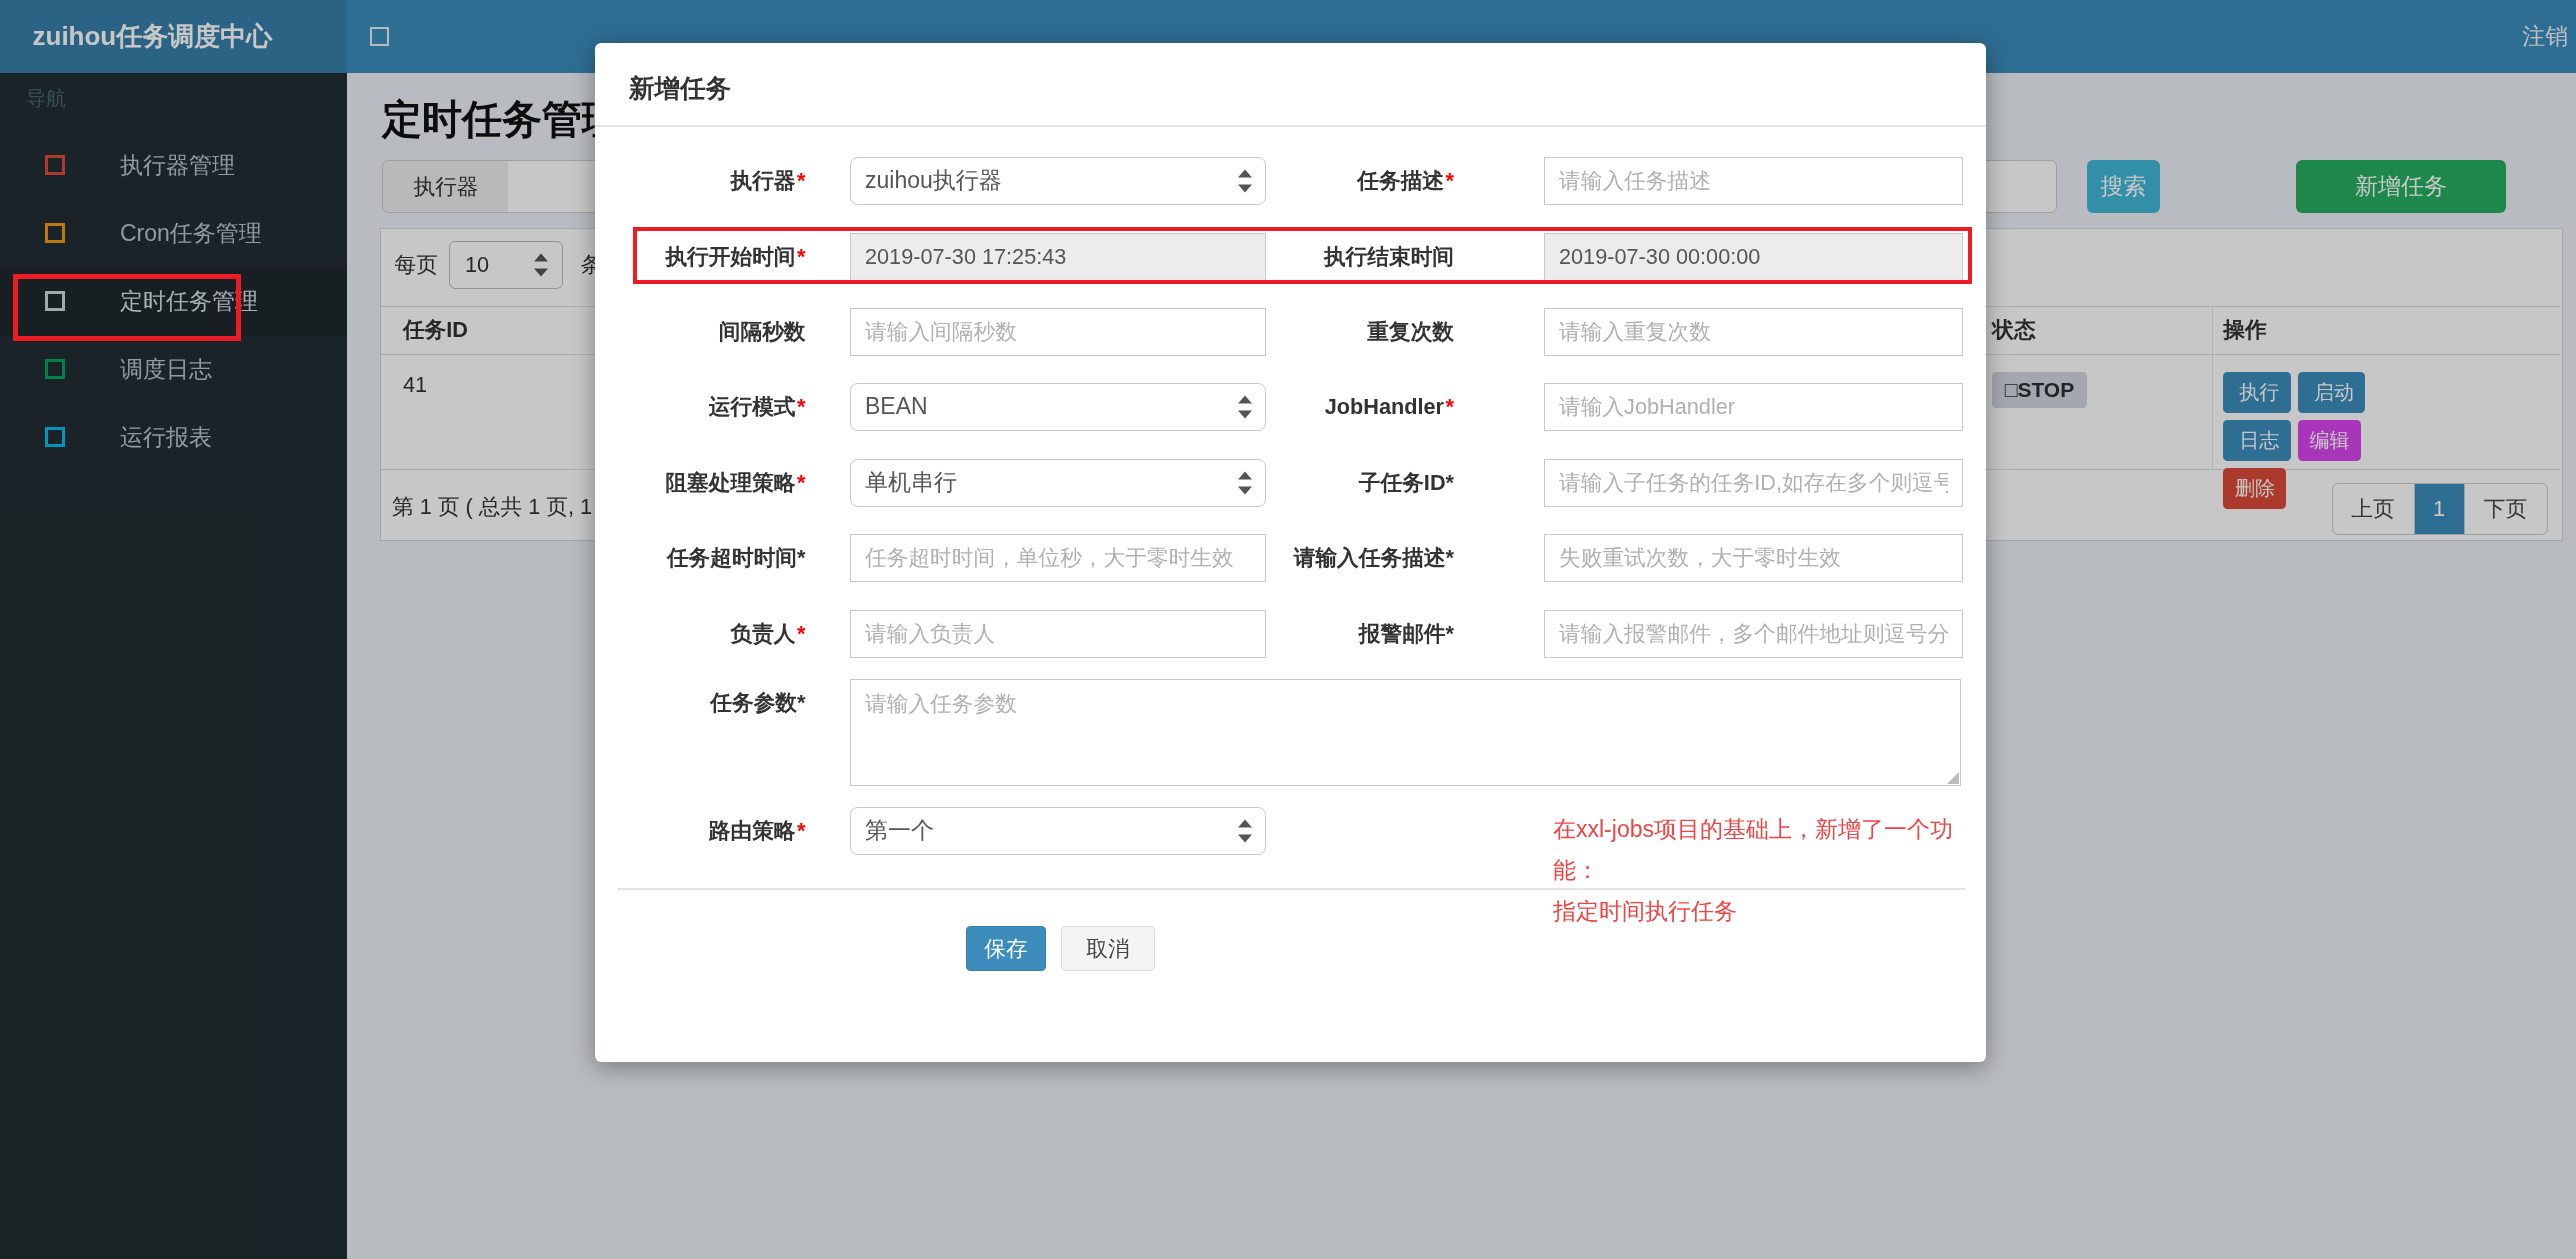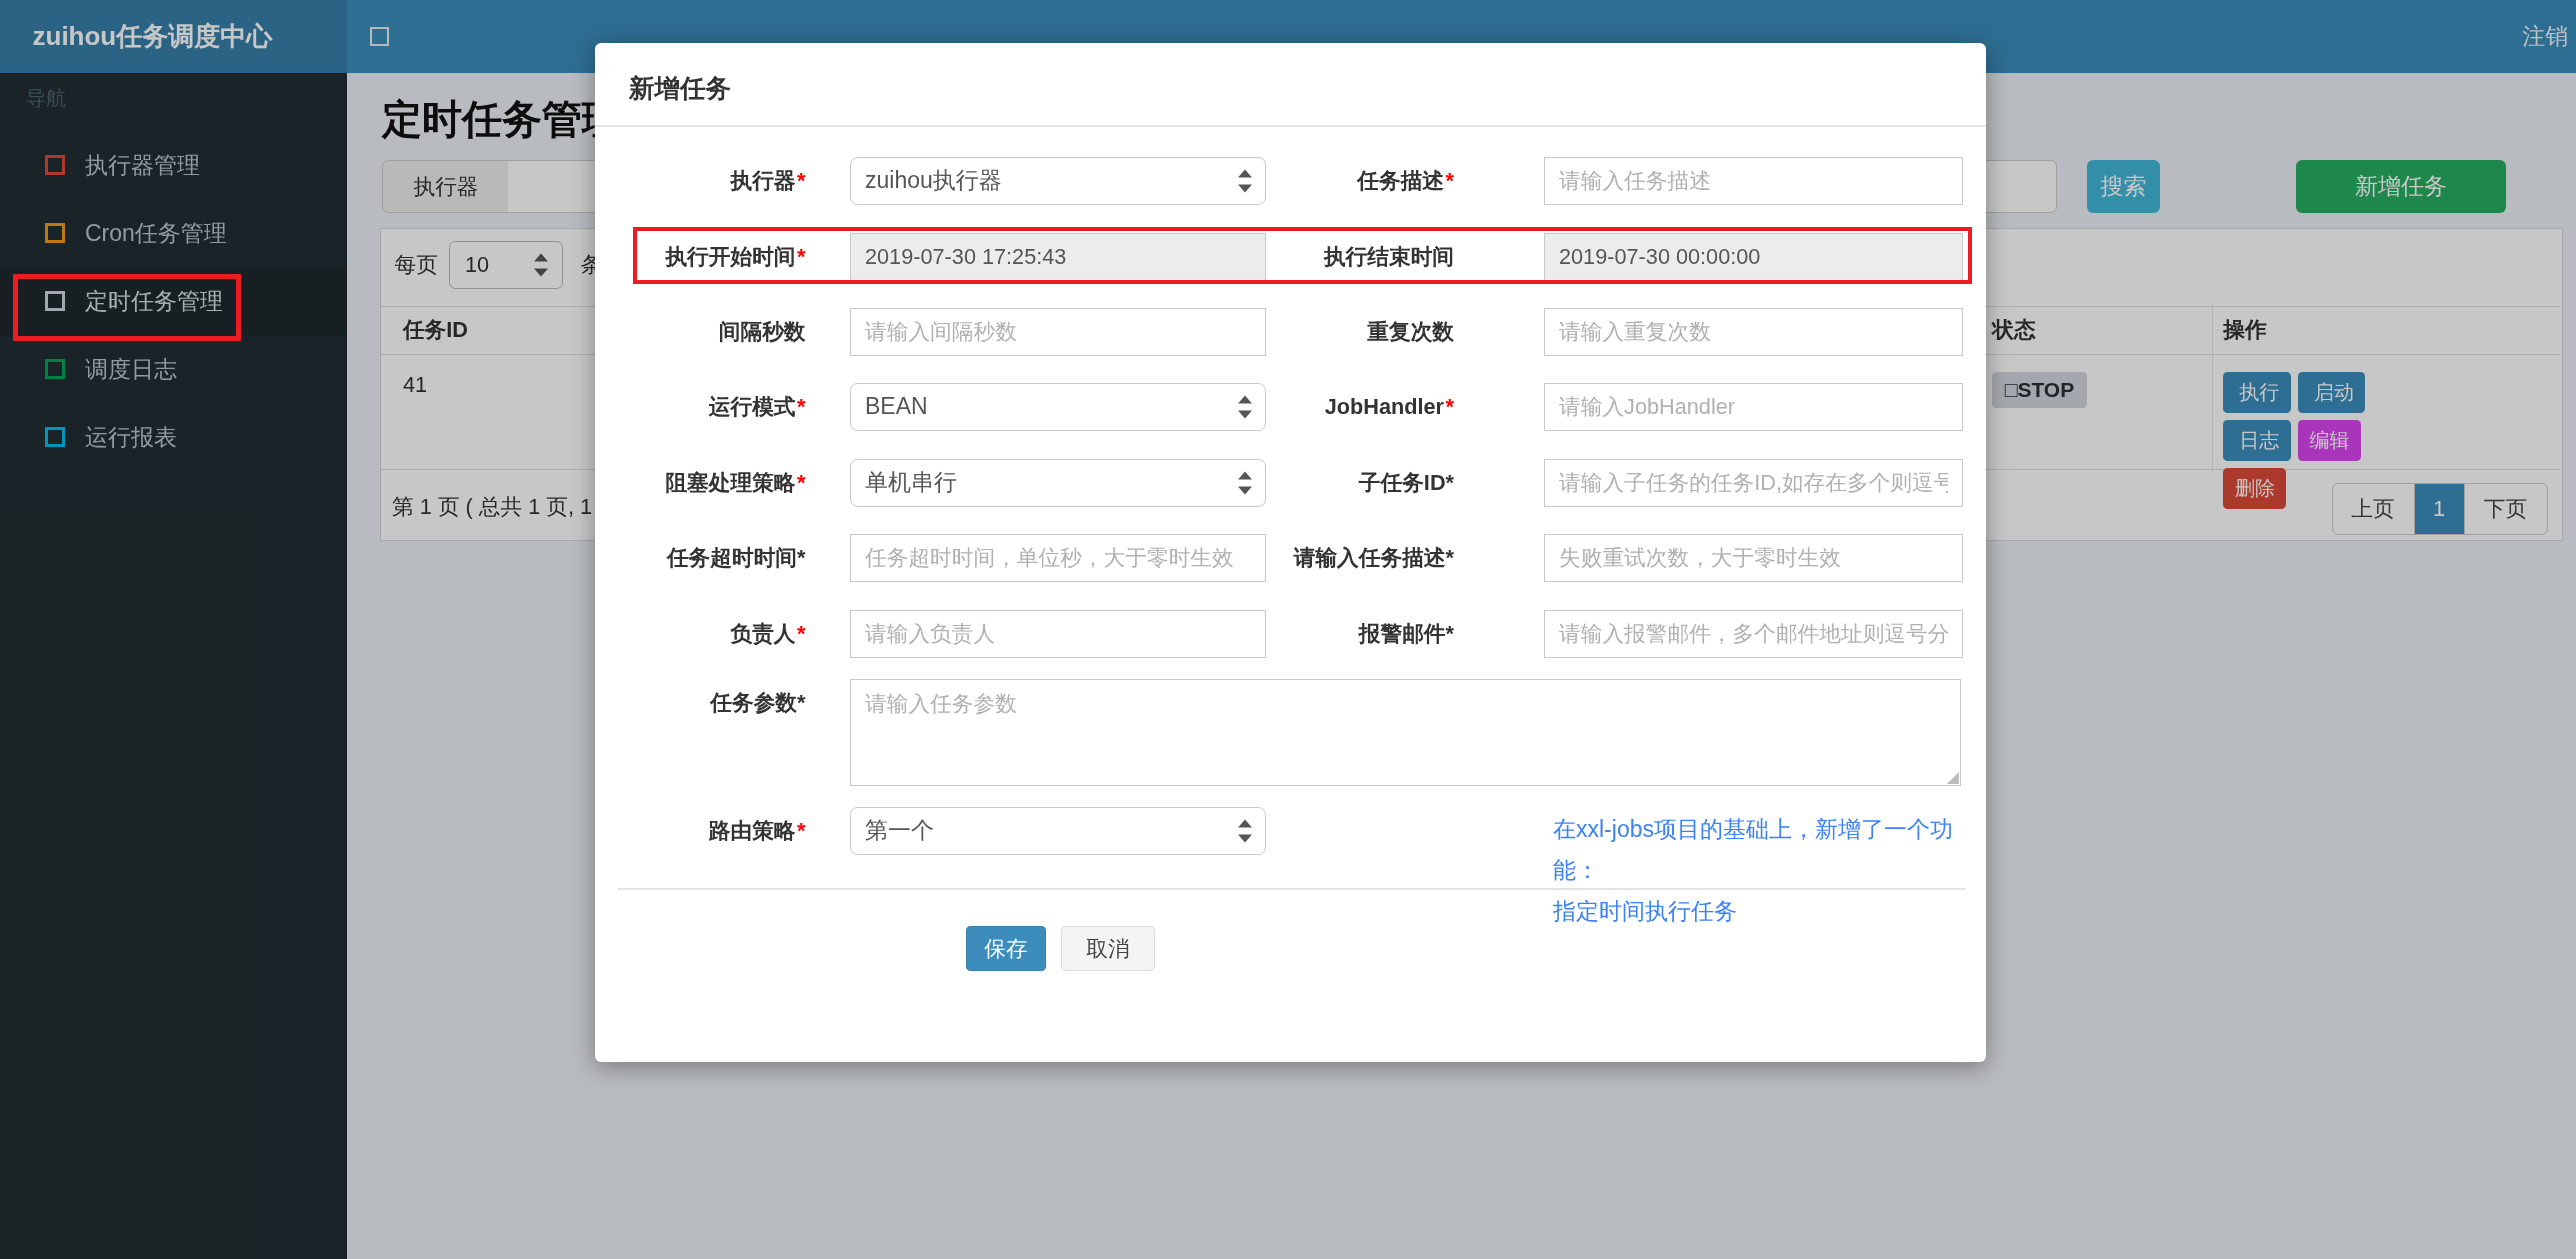--- a/index.html
+++ b/index.html
@@ -12,21 +12,21 @@
   .logo { position:absolute; left:0; top:0; width:347px; height:73px; background:#367fa9;
           color:#fff; font-size:26px; font-weight:bold; line-height:73px; padding-left:32.5px; }
   .toggle-btn { position:absolute; left:370px; top:25.5px; width:23px; height:21.7px; cursor:pointer; }
   .toggle-btn span { display:block; width:18.6px; height:18.6px; border:2.3px solid #e8edf0; margin-top:1.5px; }
   .logout { position:absolute; right:7.7px; top:0; height:73px; line-height:73px; color:#f2f5f7; font-size:23px; cursor:pointer;margin-left:40px; }
 
   
   .sidebar { position:absolute; left:0; top:73px; width:347px; height:1186px; background:#222d32; z-index:9; }
   .nav-section { position:absolute; left:26px; top:12.4px; color:#4b646f; font-size:20px; }
   .side-menu { position:absolute; left:0; top:58px; width:347px; }
-  .side-item { display:flex; align-items:center; height:68px; padding-left:45px; cursor:pointer; }
+  .side-item { display:flex; align-items:center; height:68px; padding-left:45px; cursor:pointer;gap:35px; }
   .side-item.active { background:#1e282c; }
   .side-icon { width:20px; height:20px; border:3.1px solid #fff; margin-right:20px; flex:0 0 auto; }
   .side-label { color:#b8c7ce; font-size:23px; }
   .side-item.active .side-label { color:#d8e0e4; }
 
   
   .content { position:absolute; left:347px; top:73px; width:2229px; height:1186px; background:#ecf0f5; }
   .page-title { position:absolute; left:35px; top:18.6px; font-size:40px; font-weight:600; color:#111; }
 
   .addon { position:absolute; left:35px; top:87px; width:128px; height:53px; background:#eeeeee;
@@ -112,21 +112,21 @@
               border-right:7px solid transparent; border-top:8.5px solid #555; }
   .m-field.ta { height:107px; }
   .m-field.ta.lcol { width:1111px; }
   .m-textarea { resize:none; padding-top:9.3px; }
   .ta-grip { position:absolute; right:2.3px; bottom:2.3px; width:0; height:0;
              border-left:12.4px solid transparent; border-bottom:12.4px solid #bbb; }
 
   .red-row-box { position:absolute; left:38px; top:184px; width:1339px; height:57px;
                  border:4.6px solid #ed1c24; pointer-events:none; z-index:5; }
 
-  .m-note { position:absolute; left:958px; top:766px; font-size:23px; color:#3b82f6;
+  .m-note { position:absolute; left:958px; top:766px; font-size:23px; color:#ef4444;
             line-height:41px; font-weight:500; }
 
   .m-btn { position:absolute; top:883px; height:45px; border-radius:4.6px; font-size:21.7px;
            display:flex; align-items:center; justify-content:center; cursor:pointer; font-family:inherit; }
   .m-save { left:371px; width:80px; background:#3c8dbc; border:1.5px solid #367fa9; color:#fff; }
   .m-cancel { left:466px; width:94px; background:#f4f4f4; border:1.5px solid #ddd; color:#444; }
 </style>
 </head>
 <body>
 

